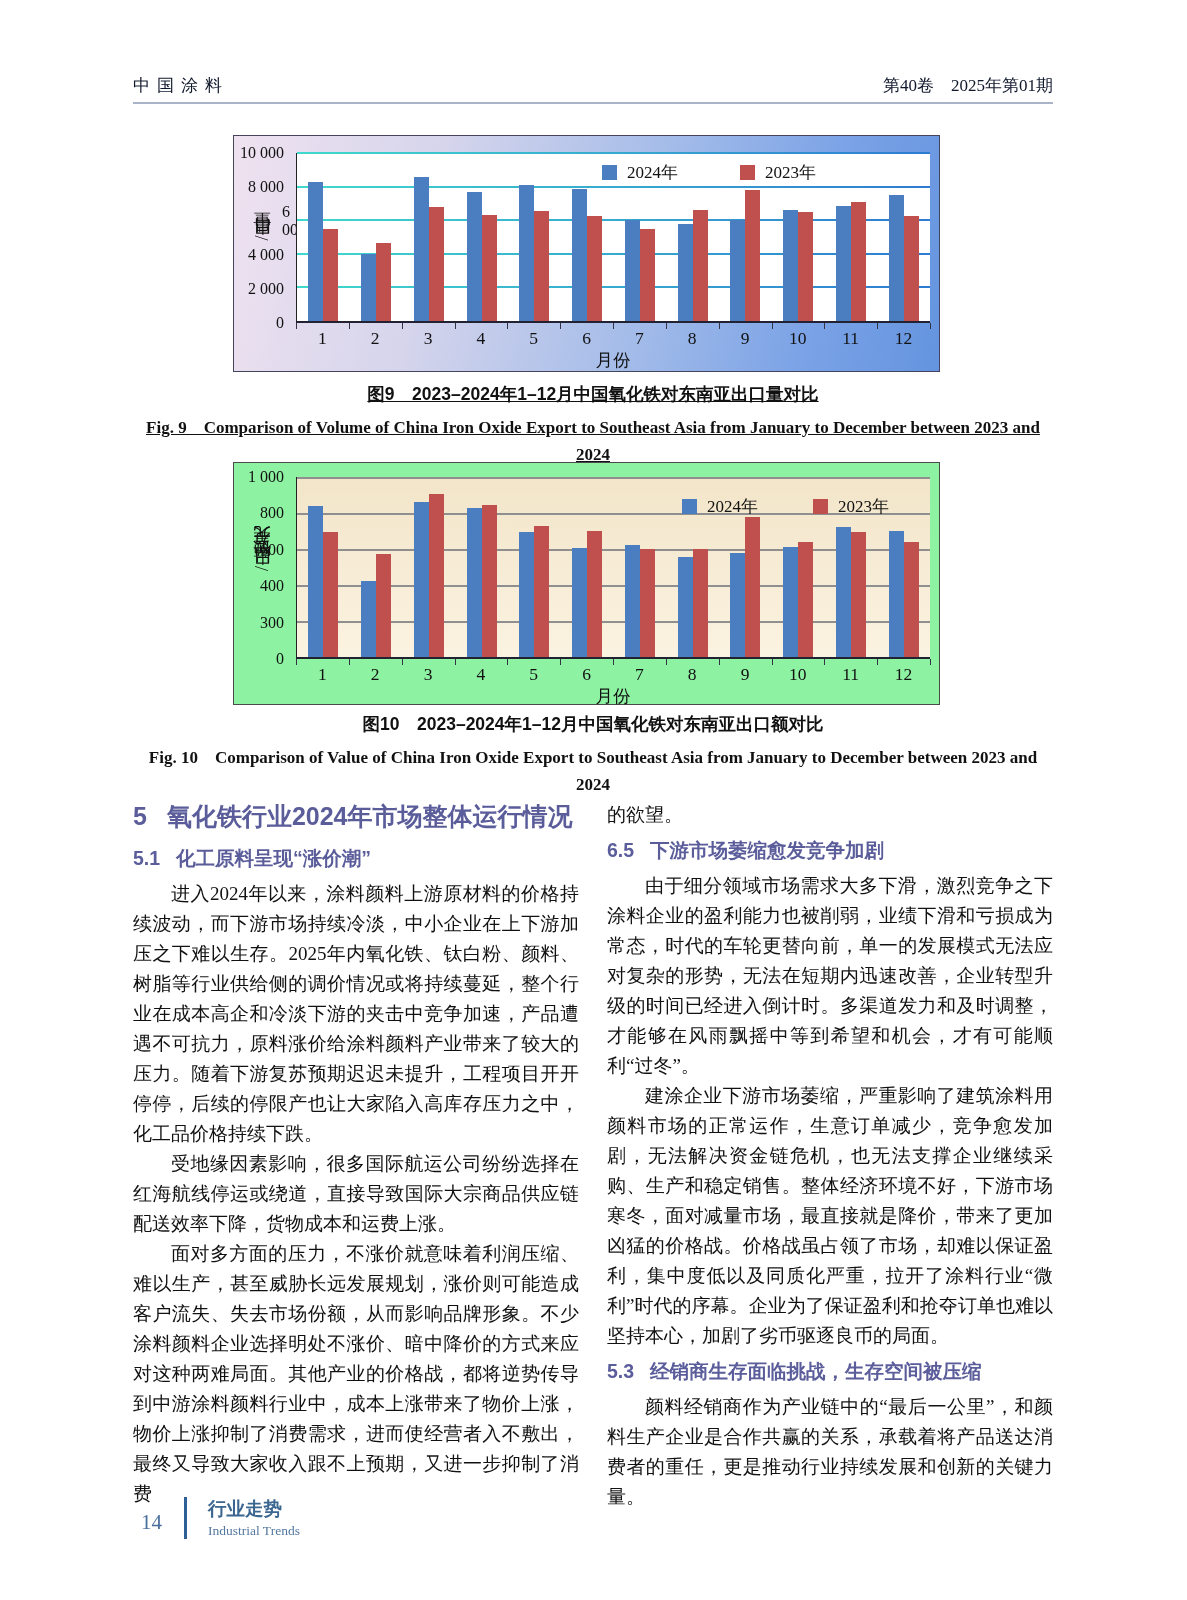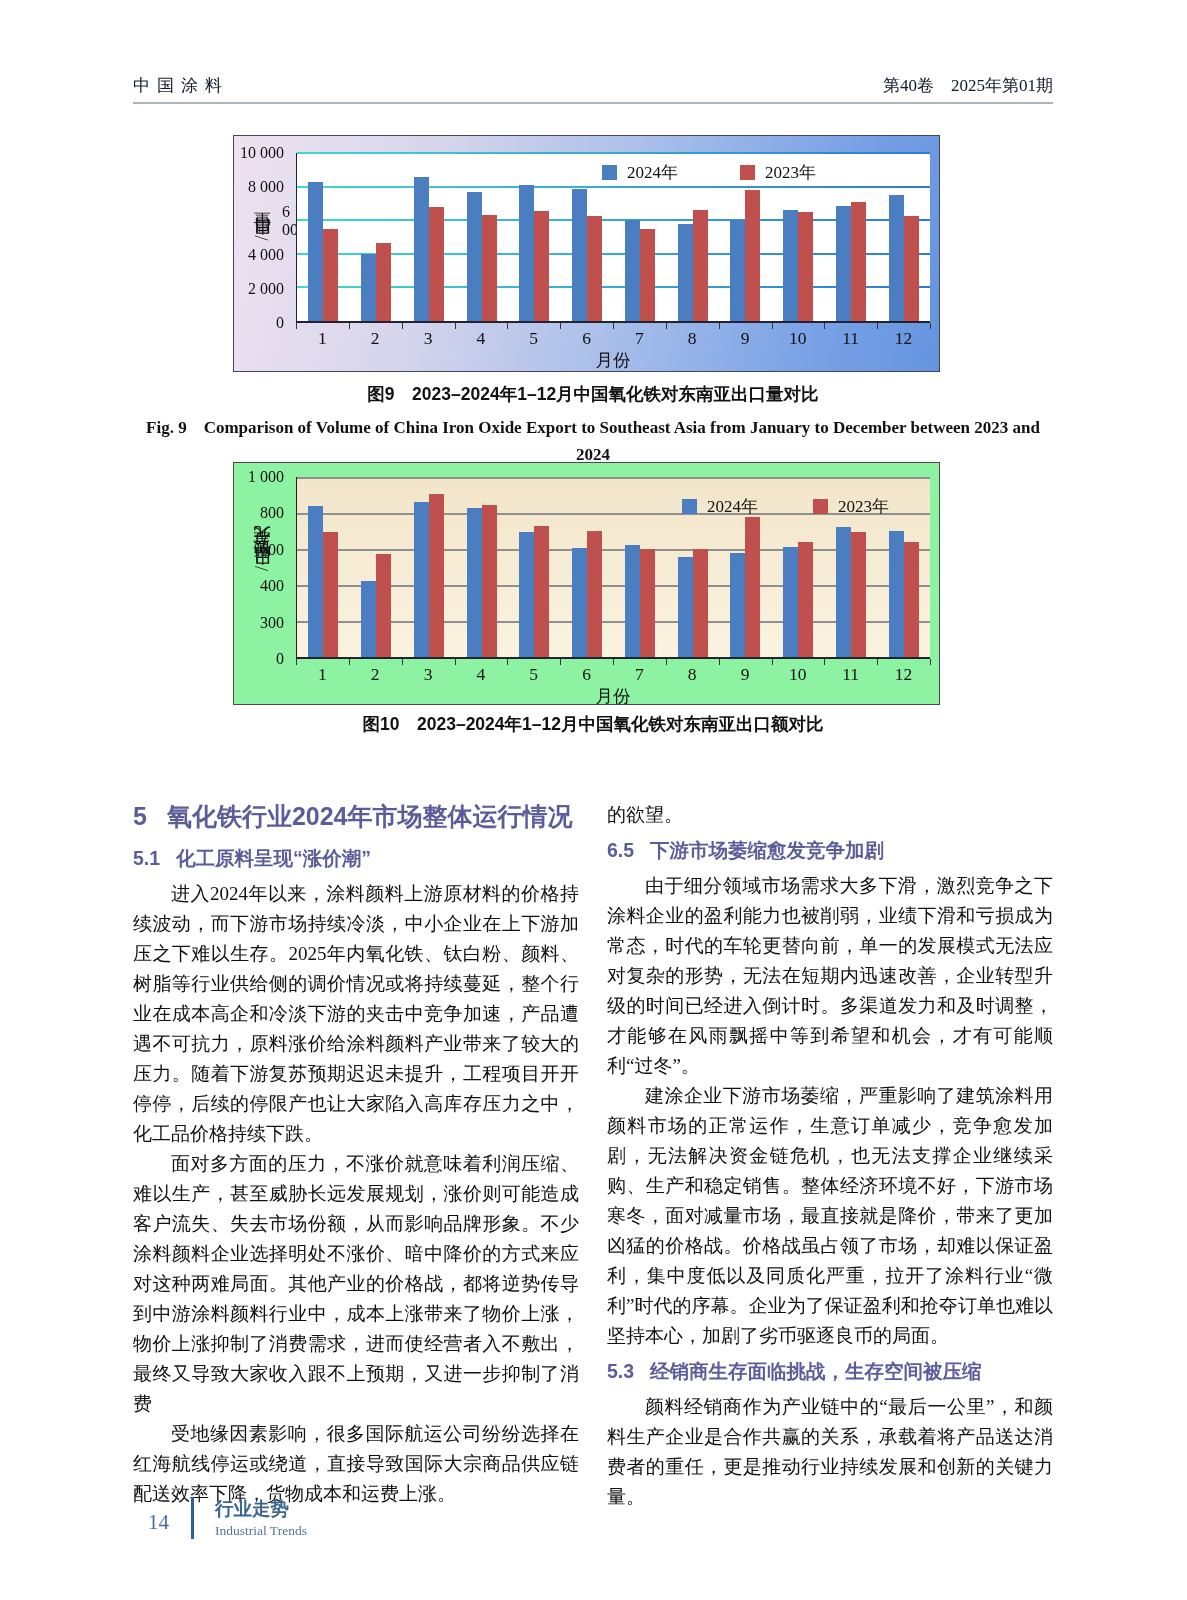--- a/index.html
+++ b/index.html
@@ -49,38 +49,38 @@
   .c2 .ylabels{top:14px;bottom:45px;}
   .c2 .gridline{height:1.5px;background:#8f8f8f;}
   .c2 .xstrip{bottom:20px;height:25px;}
   .c2 .xtitle{bottom:0;height:20px;}
   .c2 .legend{top:18px;left:385px;gap:55px;}
 
   
   .caption{position:absolute;left:133px;right:134px;text-align:center;}
   .cap-cn{font-family:"Liberation Sans","DejaVu Sans",sans-serif;font-weight:bold;font-size:17.5px;margin-bottom:8px;}
   .cap-en{font-weight:bold;font-size:17px;max-width:905px;margin:0 auto;line-height:27px;}
-  .cap9{top:382px;}
+  .cap9{top:382px;text-decoration:underline;}
   .cap10{top:712px;}
 
   
   .columns{position:absolute;left:133px;top:800px;width:920px;display:grid;
            grid-template-columns:1fr 1fr;column-gap:28px;}
   .col{text-align:justify;}
   .sec-h1{font-family:"Liberation Sans","DejaVu Sans",sans-serif;font-weight:bold;color:#5b5d9b;
           font-size:25px;margin:0 0 12px 0;}
   .sec-h1 .num{margin-right:20px;}
   .sec-h2{font-family:"Liberation Sans","DejaVu Sans",sans-serif;font-weight:bold;color:#5b5d9b;
           font-size:19.5px;margin:7px 0 7px 0;}
   .sec-h2 .num{margin-right:16px;}
   .col p{font-size:19px;line-height:30px;margin:0;text-indent:2em;}
   .col p.no-indent{text-indent:0;}
 
   
-  .footer{position:absolute;left:148px;top:1496px;display:flex;align-items:center;gap:12px;}
+  .footer{position:absolute;left:141px;top:1496px;display:flex;align-items:center;gap:12px;}
   .pgnum{font-size:21px;color:#4a6f9e;align-self:flex-end;margin:0 10px 4px 0;}
   .vbar{width:3px;height:42px;background:#2e5f96;margin-right:9px;}
   .sec-cn{font-family:"Liberation Sans","DejaVu Sans",sans-serif;font-weight:bold;font-size:18.5px;color:#3a668f;}
   .sec-en{font-size:13.5px;color:#54789f;margin-top:2px;}
 </style>
 </head>
 <body>
 
 <div class="page">
 
@@ -308,33 +308,34 @@
         <div class="tickmark" style="left: 75%;"></div>
         <div class="tickmark" style="left: 83.3333%;"></div>
         <div class="tickmark" style="left: 91.6667%;"></div>
         <div class="tickmark" style="left: 100%;"></div>
       </div>
     <div class="xtitle">月份</div>
   </div>
 
   <div class="caption cap10">
     <div class="cap-cn">图10　2023–2024年1–12月中国氧化铁对东南亚出口额对比</div>
+    <div class="cap-en">Fig. 10　Comparison of Value of China Iron Oxide Export to Southeast Asia from January to December between 2023 and 2024</div>
   </div>
 
   <div class="columns">
     <div class="col">
       <div class="sec-h1">
         <span class="num">5</span><span>氧化铁行业2024年市场整体运行情况</span>
       </div>
       <div class="sec-h2">
         <span class="num">5.1</span><span>化工原料呈现“涨价潮”</span>
       </div>
       <p>进入2024年以来，涂料颜料上游原材料的价格持续波动，而下游市场持续冷淡，中小企业在上下游加压之下难以生存。2025年内氧化铁、钛白粉、颜料、树脂等行业供给侧的调价情况或将持续蔓延，整个行业在成本高企和冷淡下游的夹击中竞争加速，产品遭遇不可抗力，原料涨价给涂料颜料产业带来了较大的压力。随着下游复苏预期迟迟未提升，工程项目开开停停，后续的停限产也让大家陷入高库存压力之中，化工品价格持续下跌。</p>
+      <p>受地缘因素影响，很多国际航运公司纷纷选择在红海航线停运或绕道，直接导致国际大宗商品供应链配送效率下降，货物成本和运费上涨。</p>
       <p>面对多方面的压力，不涨价就意味着利润压缩、难以生产，甚至威胁长远发展规划，涨价则可能造成客户流失、失去市场份额，从而影响品牌形象。不少涂料颜料企业选择明处不涨价、暗中降价的方式来应对这种两难局面。其他产业的价格战，都将逆势传导到中游涂料颜料行业中，成本上涨带来了物价上涨，物价上涨抑制了消费需求，进而使经营者入不敷出，最终又导致大家收入跟不上预期，又进一步抑制了消费</p>
-      <p>受地缘因素影响，很多国际航运公司纷纷选择在红海航线停运或绕道，直接导致国际大宗商品供应链配送效率下降，货物成本和运费上涨。</p>
     </div>
     <div class="col">
       <p class="no-indent">的欲望。</p>
       <div class="sec-h2">
         <span class="num">6.5</span><span>下游市场萎缩愈发竞争加剧</span>
       </div>
       <p>由于细分领域市场需求大多下滑，激烈竞争之下涂料企业的盈利能力也被削弱，业绩下滑和亏损成为常态，时代的车轮更替向前，单一的发展模式无法应对复杂的形势，无法在短期内迅速改善，企业转型升级的时间已经进入倒计时。多渠道发力和及时调整，才能够在风雨飘摇中等到希望和机会，才有可能顺利“过冬”。</p>
       <p>建涂企业下游市场萎缩，严重影响了建筑涂料用颜料市场的正常运作，生意订单减少，竞争愈发加剧，无法解决资金链危机，也无法支撑企业继续采购、生产和稳定销售。整体经济环境不好，下游市场寒冬，面对减量市场，最直接就是降价，带来了更加凶猛的价格战。价格战虽占领了市场，却难以保证盈利，集中度低以及同质化严重，拉开了涂料行业“微利”时代的序幕。企业为了保证盈利和抢夺订单也难以坚持本心，加剧了劣币驱逐良币的局面。</p>
       <div class="sec-h2">
         <span class="num">5.3</span><span>经销商生存面临挑战，生存空间被压缩</span>

